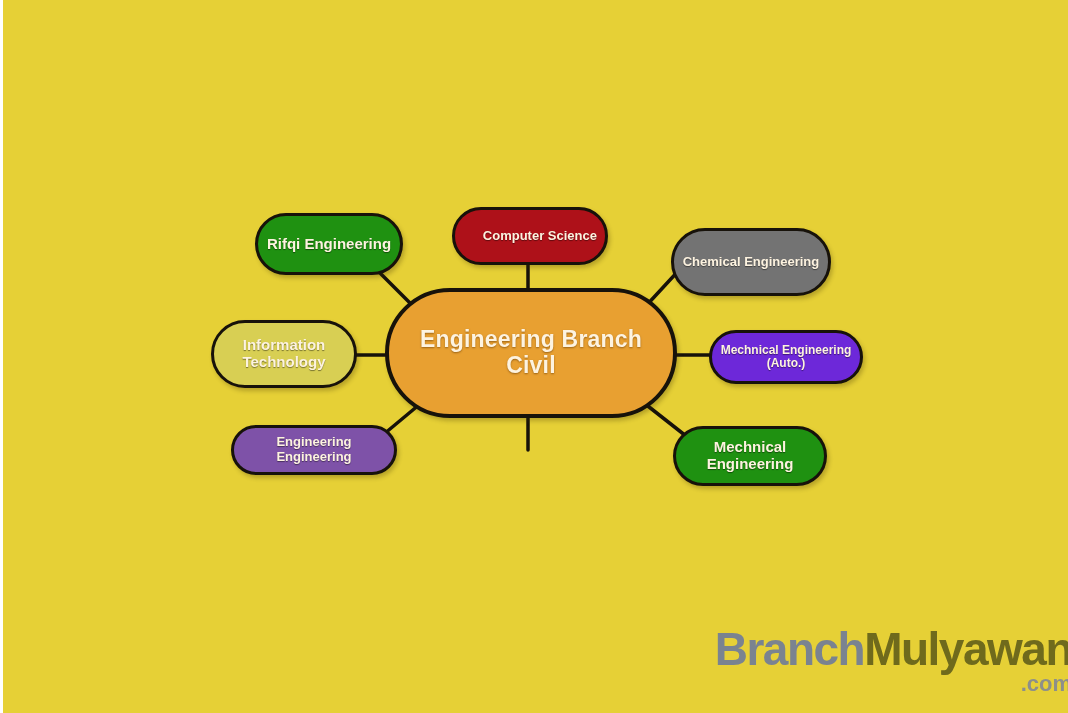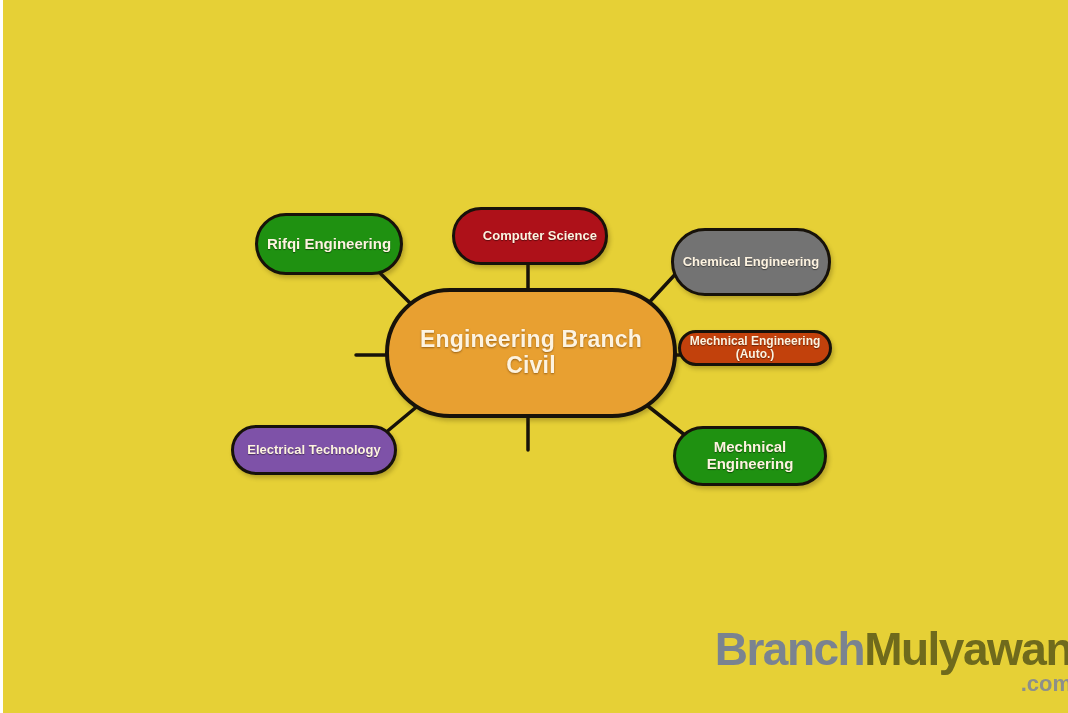--- a/index.html
+++ b/index.html
@@ -122,27 +122,30 @@
   </div>
 
   <div class="node node-sm" style="left:449px; top:207px; width:156px; height:58px; background:#ae1119;justify-content:flex-end;">
     <span>Computer Science</span>
   </div>
 
   <div class="node node-sm" style="left:668px; top:228px; width:160px; height:68px; background:#737373;">
     <span>Chemical Engineering</span>
   </div>
 
+  <div class="node node-branch" style="left:208px; top:320px; width:146px; height:68px; background:#d8cf53;">
+    <span>Information Technology</span>
+  </div>
 
-  <div class="node node-xs" style="left:675px; top:330px; width:154px; height:36px; background:#c2410c;">
+  <div class="node node-xs" style="left:706px; top:330px; width:154px; height:54px; background:#6d28d9;">
     <span>Mechnical Engineering (Auto.)</span>
   </div>
 
   <div class="node node-sm" style="left:228px; top:425px; width:166px; height:50px; background:#7e52a8;">
-    <span>Electrical Technology</span>
+    <span>Engineering Engineering</span>
   </div>
 
 
   <div class="node node-branch" style="left:670px; top:426px; width:154px; height:60px; background:#1f9111;">
     <span>Mechnical Engineering</span>
   </div>
 
   <div id="watermark">
     <div class="wm-main"><span class="wm-a">Branch</span><span class="wm-b">Mulyawan</span></div>
     <span class="wm-tld">.com</span>

